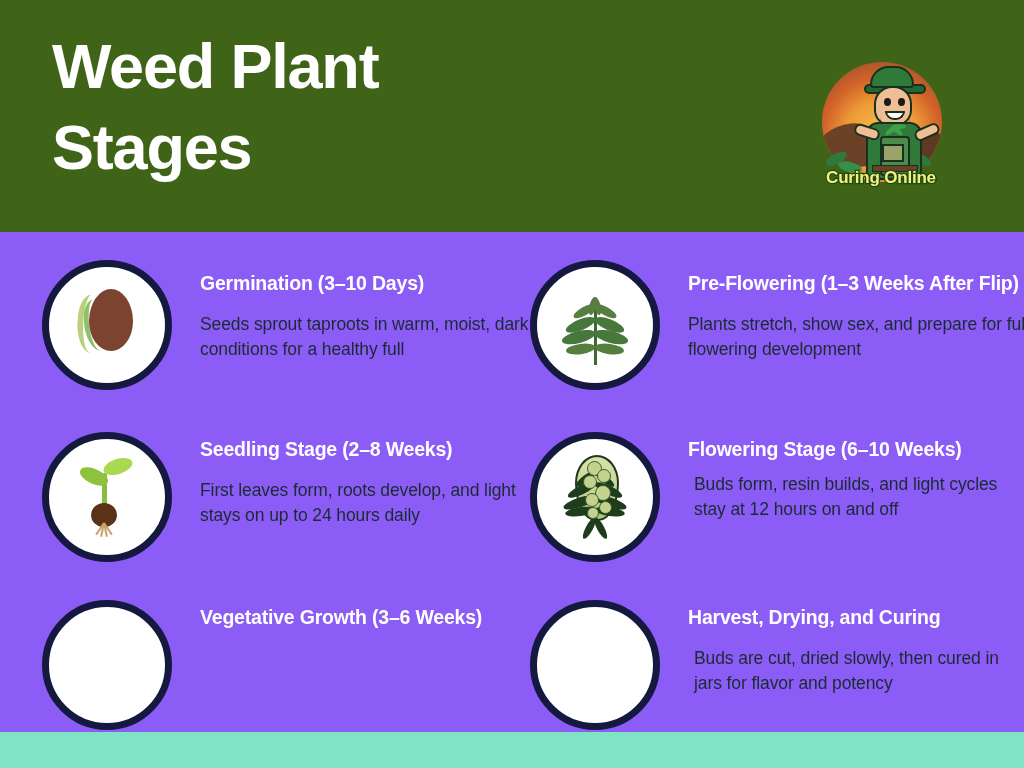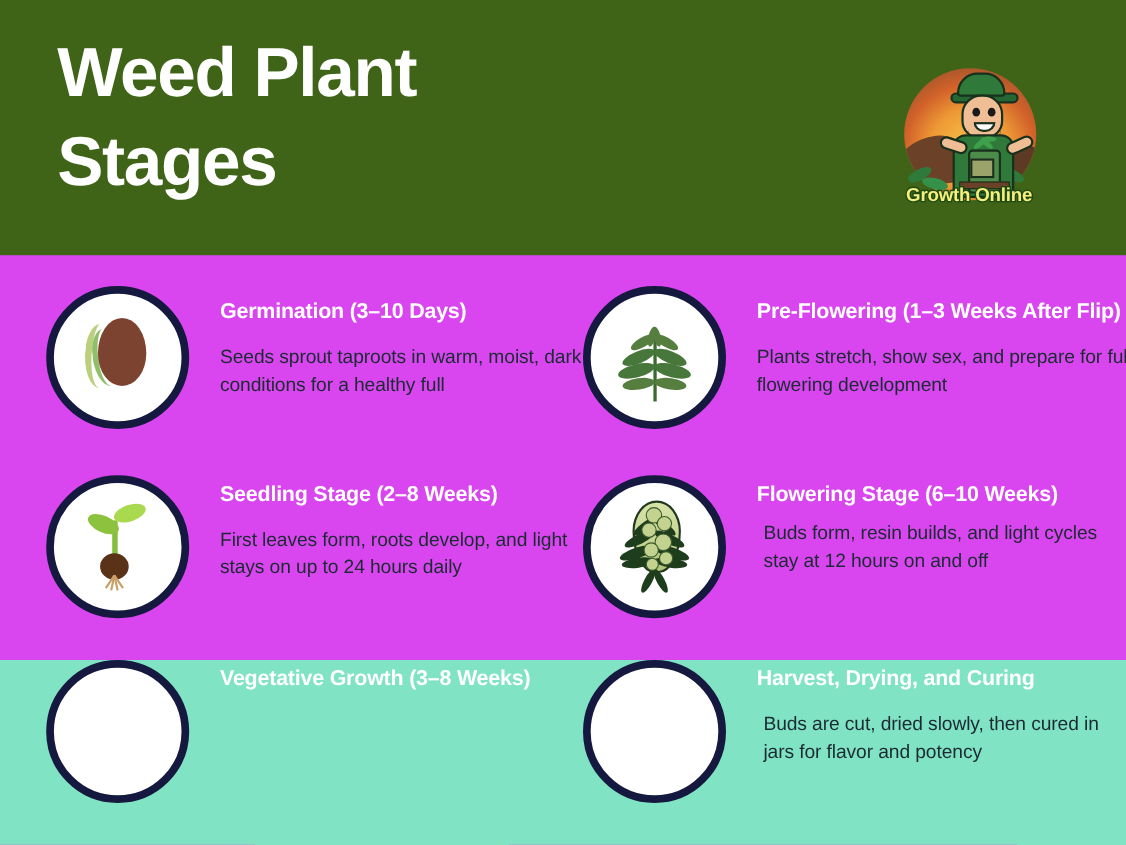--- a/index.html
+++ b/index.html
@@ -9,22 +9,22 @@
   body {
     width: 1024px;
     height: 768px;
     overflow: hidden;
     font-family: "Liberation Sans", sans-serif;
     background: #7FE3C4;
   }
   .poster {
     position: relative;
     width: 1024px;
-    height: 600px;
-    background: #d946ef;
+    height: 732px;
+    background: #8b5cf6;
   }
 
   
   .header {
     position: absolute;
     left: 0; top: 0;
     width: 1024px;
     height: 232px;
     background: #3F6418;
     box-sizing: border-box;
@@ -434,21 +434,21 @@
           <div class="f-arm left"></div>
           <div class="f-plant">
               <i></i>
               <i></i>
               <i></i>
             </div>
           <div class="f-plantpot"></div>
         </div>
       </div>
       <div class="logo-wordmark">
-        <span class="logo-word-sub">Growth Online</span>
+        <span class="logo-word-sub">Curing Online</span>
       </div>
     </div>
   </div>
 
   <div class="stages">
 
     <div class="column left">
 
       <div class="stage r0">
         <div class="icon-circle">
@@ -485,21 +485,21 @@
         </div>
       </div>
 
       <div class="stage r2">
         <div class="icon-circle">
           <div class="icon-inner">
             <span class="photo-rect"><span class="canopy"></span></span>
           </div>
         </div>
         <div class="text-block">
-          <p class="stage-title">Vegetative Growth (3–8 Weeks)</p>
+          <p class="stage-title">Vegetative Growth (3–6 Weeks)</p>
         </div>
       </div>
 
     </div>
 
     <div class="column right">
 
       <div class="stage r0">
         <div class="icon-circle">
           <div class="icon-inner" id="plant-icon">

